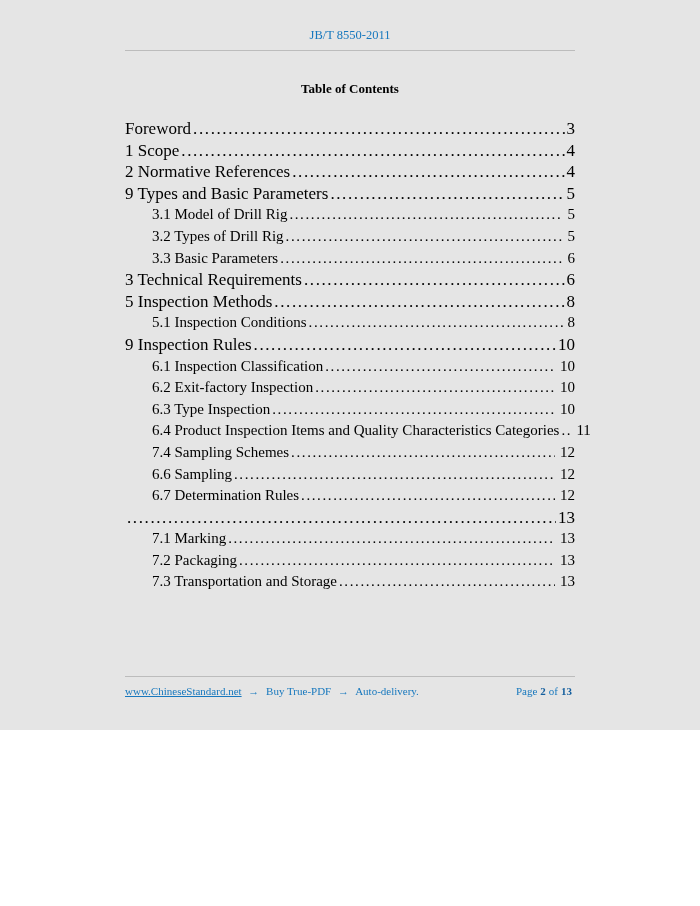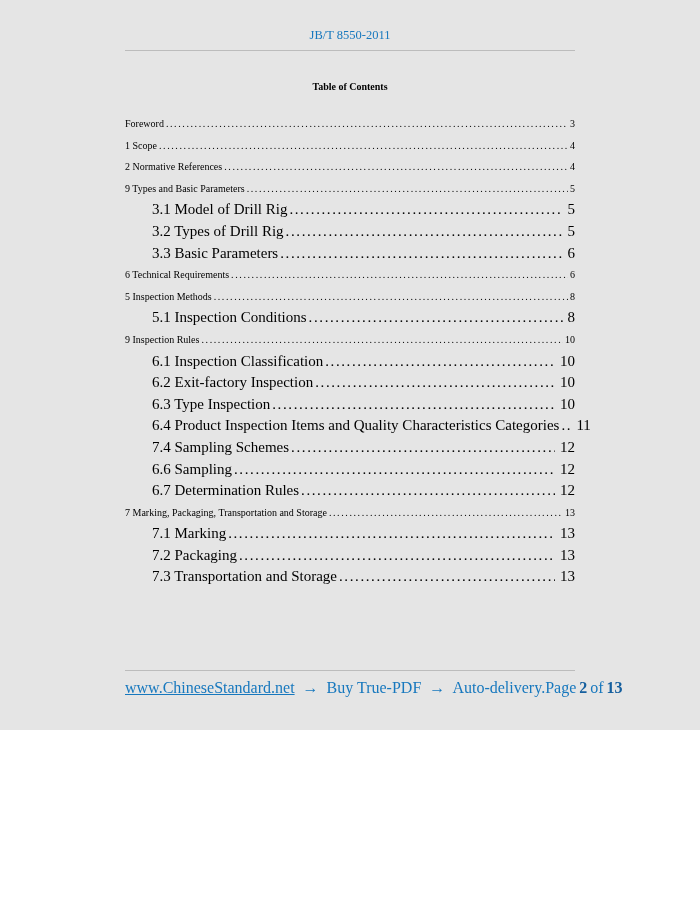--- a/index.html
+++ b/index.html
@@ -31,33 +31,33 @@
 
   .header-rule {
     border: none;
     border-top: 1px solid #bcbcbc;
     margin-top: 7px;
   }
 
   .toc-title {
     margin-top: 30px;
     text-align: center;
-    font-size: 10px;
+    font-size: 13px;
     font-weight: bold;
     color: #000000;
   }
 
   .toc { margin-top: 24px; }
 
   .toc-row {
     display: flex;
     align-items: baseline;
     line-height: 15px;
     margin-bottom: 6.6px;
-    font-size: 10px;
+    font-size: 17px;
     color: #000000;
     cursor: pointer;
   }
 
   .toc-row.sub {
     padding-left: 27px;
     font-size: 15px;
   }
 
   .toc-label { white-space: nowrap; }
@@ -87,21 +87,21 @@
   .footer-rule {
     border: none;
     border-top: 1px solid #bcbcbc;
     margin-bottom: 8px;
   }
 
   .footer-row {
     display: flex;
     justify-content: space-between;
     align-items: baseline;
-    font-size: 16px;
+    font-size: 11px;
     color: #1778be;
   }
 
   .footer-left { white-space: nowrap; }
 
   .footer-link {
     color: #1778be;
     text-decoration: underline;
     cursor: pointer;
   }
@@ -159,21 +159,21 @@
           <span class="toc-label">3.2 Types of Drill Rig</span>
           <span class="toc-dots"></span>
           <span class="toc-page">5</span>
         </div>
         <div class="toc-row sub">
           <span class="toc-label">3.3 Basic Parameters</span>
           <span class="toc-dots"></span>
           <span class="toc-page">6</span>
         </div>
         <div class="toc-row">
-          <span class="toc-label">6 Technical Requirements</span>
+          <span class="toc-label">3 Technical Requirements</span>
           <span class="toc-dots"></span>
           <span class="toc-page">6</span>
         </div>
         <div class="toc-row">
           <span class="toc-label">5 Inspection Methods</span>
           <span class="toc-dots"></span>
           <span class="toc-page">8</span>
         </div>
         <div class="toc-row sub">
           <span class="toc-label">5.1 Inspection Conditions</span>
@@ -214,21 +214,20 @@
           <span class="toc-label">6.6 Sampling</span>
           <span class="toc-dots"></span>
           <span class="toc-page">12</span>
         </div>
         <div class="toc-row sub">
           <span class="toc-label">6.7 Determination Rules</span>
           <span class="toc-dots"></span>
           <span class="toc-page">12</span>
         </div>
         <div class="toc-row">
-          <span class="toc-label">7 Marking, Packaging, Transportation and Storage</span>
           <span class="toc-dots"></span>
           <span class="toc-page">13</span>
         </div>
         <div class="toc-row sub">
           <span class="toc-label">7.1 Marking</span>
           <span class="toc-dots"></span>
           <span class="toc-page">13</span>
         </div>
         <div class="toc-row sub">
           <span class="toc-label">7.2 Packaging</span>

